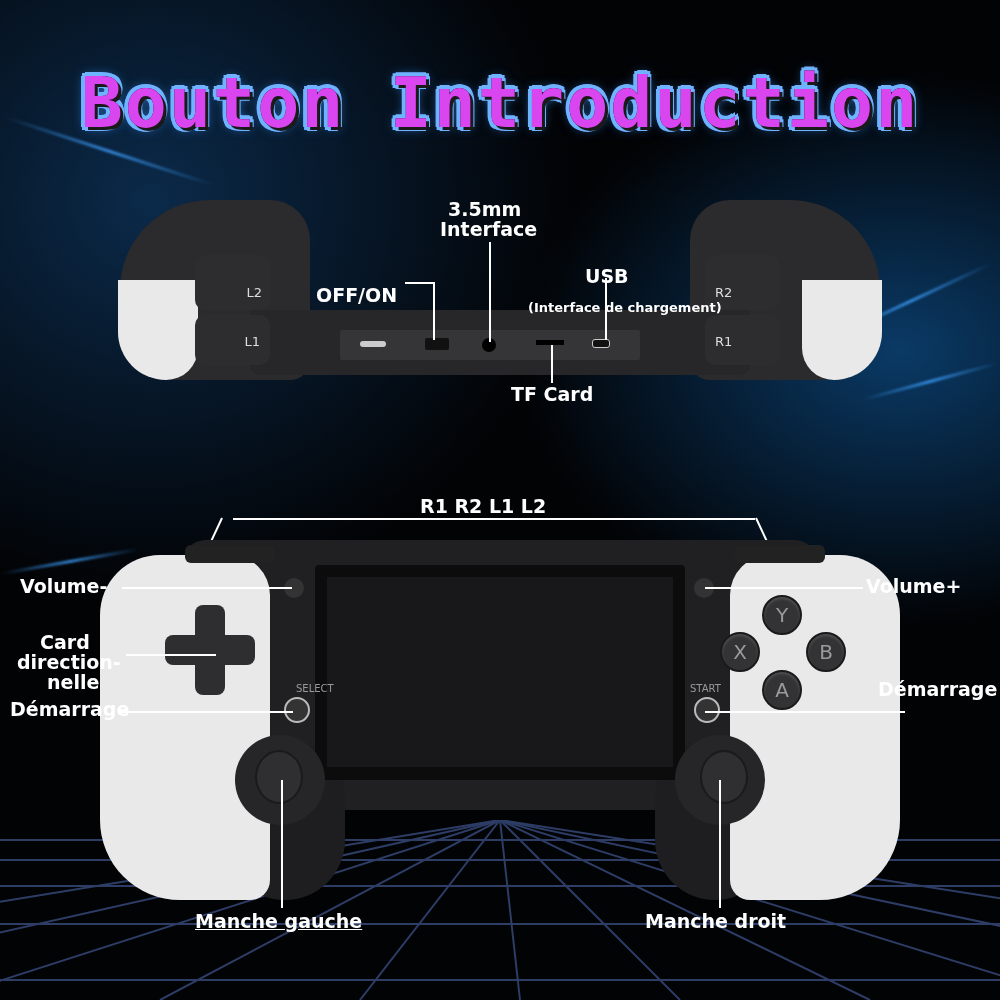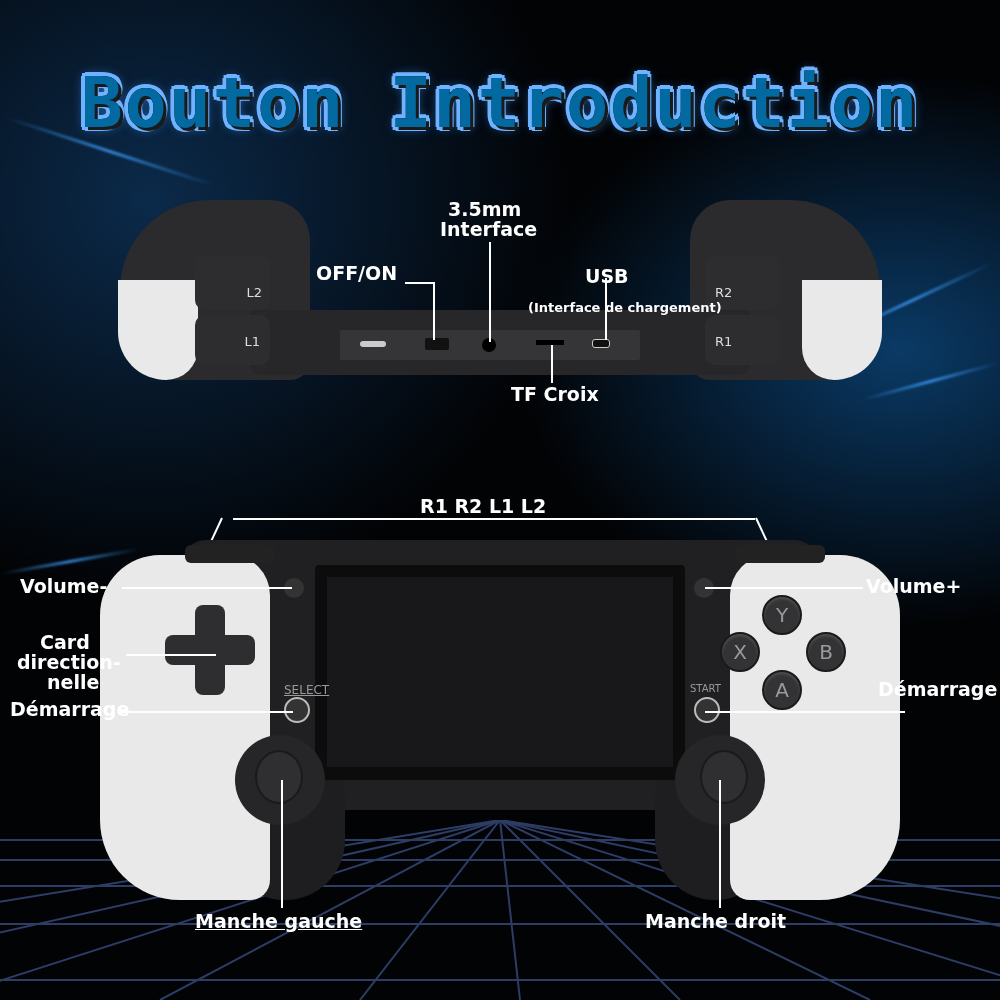--- a/index.html
+++ b/index.html
@@ -1,20 +1,20 @@
 <!DOCTYPE html>
 <html><head>
 <meta charset="utf-8">
 <style>
   html,body{margin:0;padding:0;background:#000;}
   body{width:1000px;height:1000px;position:relative;overflow:hidden;font-family:"DejaVu Sans",sans-serif;color:#fff;}
   .bg{position:absolute;inset:0;background:radial-gradient(ellipse at 15% 20%,#0b2a4a 0%,rgba(0,0,0,0) 35%),radial-gradient(ellipse at 90% 35%,#0a3a66 0%,rgba(0,0,0,0) 30%),#020305;}
   .streak{position:absolute;height:3px;border-radius:3px;background:linear-gradient(90deg,rgba(60,150,255,0),#3da0ff,rgba(60,150,255,0));filter:blur(1px);opacity:.8;}
   .grid{position:absolute;left:0;top:820px;width:1000px;height:180px;overflow:hidden;}
-  .title{position:absolute;left:0;top:62px;width:1000px;text-align:center;font-family:"DejaVu Sans Mono",monospace;font-weight:bold;font-size:70px;letter-spacing:2px;color:#0369a1;
+  .title{position:absolute;left:0;top:62px;width:1000px;text-align:center;font-family:"DejaVu Sans Mono",monospace;font-weight:bold;font-size:70px;letter-spacing:2px;color:#d946ef;
     text-shadow:0 0 0 #000,3px 3px 0 #1a1a1a,-3px -3px 0 #6fb2ff,3px -3px 0 #6fb2ff,-3px 3px 0 #6fb2ff,0 4px 0 #6fb2ff,0 -4px 0 #6fb2ff,4px 0 0 #6fb2ff,-4px 0 0 #6fb2ff,0 0 12px #2f7cd8;}
   .lbl{position:absolute;font-weight:bold;color:#fff;font-size:19px;white-space:nowrap;}
   .sm{font-size:13px;}
   .line{position:absolute;background:#fff;}
   .dark{background:#2b2b2d;}
   .white{background:#e9e9ea;}
   .btn{position:absolute;border-radius:50%;background:#333335;border:2px solid #1a1a1a;box-shadow:inset 0 2px 3px rgba(255,255,255,.15);color:#9a9a9c;font-size:20px;text-align:center;line-height:36px;}
   .shoulder{position:absolute;background:#2d2d2f;border-radius:10px;color:#ddd;font-size:13px;}
 </style>
 </head>
@@ -74,25 +74,25 @@
   <div class="shoulder" style="left:705px;top:315px;width:75px;height:50px;">
       <span style="position:absolute;left:10px;bottom:16px;">R1</span>
     </div>
 
   <div class="lbl" style="left:448px;top:198px;">3.5mm</div>
   <div class="lbl" style="left:440px;top:218px;">Interface</div>
   <div class="line" style="left:489px;top:242px;width:2px;height:100px;"></div>
   <div class="lbl" style="left:585px;top:237px;margin-top:28px;">USB</div>
   <div class="lbl sm" style="left:528px;top:259px;margin-top:41px;">(Interface de chargement)</div>
   <div class="line" style="left:605px;top:278px;width:2px;height:62px;"></div>
-  <div class="lbl" style="left:316px;top:262px;">OFF/ON</div>
+  <div class="lbl" style="left:316px;top:284px;">OFF/ON</div>
   <div class="line" style="left:405px;top:282px;width:30px;height:2px;"></div>
   <div class="line" style="left:433px;top:282px;width:2px;height:58px;"></div>
   <div class="line" style="left:551px;top:345px;width:2px;height:38px;"></div>
-  <div class="lbl" style="left:511px;top:383px;">TF Croix</div>
+  <div class="lbl" style="left:511px;top:383px;">TF Card</div>
 </div>
 
 <div>
   <div class="lbl" style="left:420px;top:495px;">R1 R2 L1 L2</div>
   <div class="line" style="left:233px;top:518px;width:522px;height:2px;"></div>
   <div class="line" style="left:221px;top:518px;width:2px;height:30px;transform:rotate(25deg);transform-origin:top;"></div>
   <div class="line" style="left:755px;top:518px;width:2px;height:30px;transform:rotate(-25deg);transform-origin:top;"></div>
 
   <div class="dark" style="position:absolute;left:185px;top:540px;width:630px;height:270px;border-radius:20px;background:#202022;"></div>
   <div class="dark" style="position:absolute;left:225px;top:740px;width:120px;height:160px;border-radius:60px;background:#1e1e20;"></div>
@@ -111,21 +111,21 @@
 
   <div class="btn" style="left:762px;top:595px;width:36px;height:36px;">Y</div>
   <div class="btn" style="left:720px;top:632px;width:36px;height:36px;">X</div>
   <div class="btn" style="left:806px;top:632px;width:36px;height:36px;">B</div>
   <div class="btn" style="left:762px;top:670px;width:36px;height:36px;">A</div>
 
   <div style="position:absolute;left:284px;top:578px;width:20px;height:20px;border-radius:50%;background:#333;"></div>
   <div style="position:absolute;left:694px;top:578px;width:20px;height:20px;border-radius:50%;background:#333;"></div>
   <div style="position:absolute;left:284px;top:697px;width:22px;height:22px;border-radius:50%;background:#333;border:2px solid #bbb;"></div>
   <div style="position:absolute;left:694px;top:697px;width:22px;height:22px;border-radius:50%;background:#333;border:2px solid #bbb;"></div>
-  <div style="position:absolute;left:284px;top:683px;font-size:12px;color:#999;text-decoration:underline;">SELECT</div>
+  <div style="position:absolute;left:296px;top:683px;font-size:10px;color:#999;">SELECT</div>
   <div style="position:absolute;left:690px;top:683px;font-size:10px;color:#999;">START</div>
 
   <div style="position:absolute;left:235px;top:735px;width:90px;height:90px;border-radius:50%;background:#262628;">
     <div style="position:absolute;left:20px;top:15px;width:44px;height:50px;border-radius:50%;background:#2f2f31;border:2px solid #1a1a1a;"></div>
   </div>
   <div style="position:absolute;left:675px;top:735px;width:90px;height:90px;border-radius:50%;background:#262628;">
     <div style="position:absolute;left:25px;top:15px;width:44px;height:50px;border-radius:50%;background:#2f2f31;border:2px solid #1a1a1a;"></div>
   </div>
 
   <div class="lbl" style="left:20px;top:575px;">Volume-</div>

